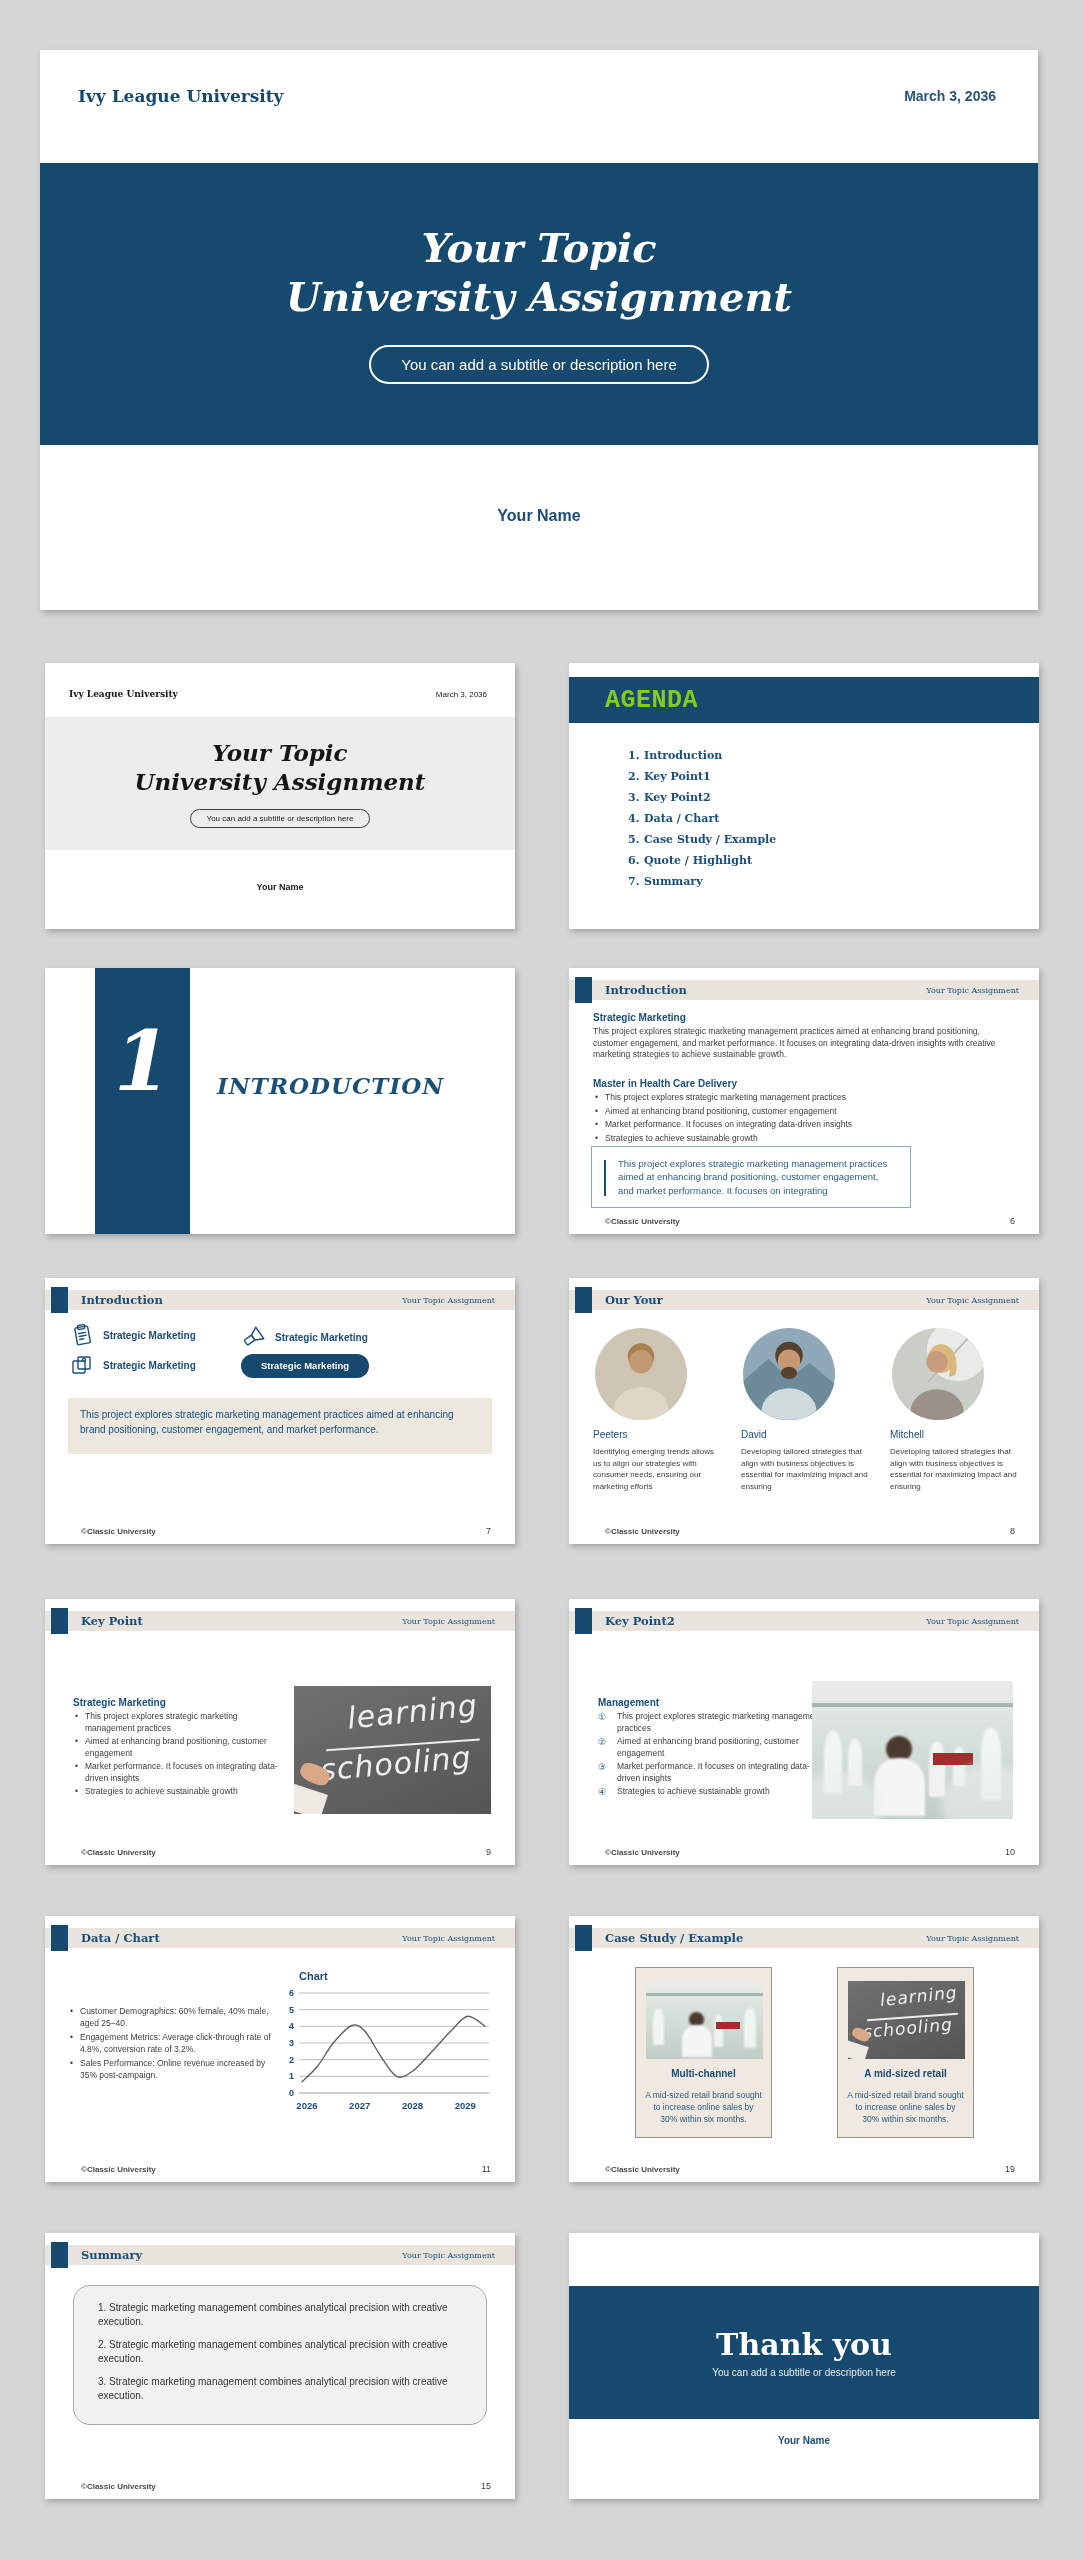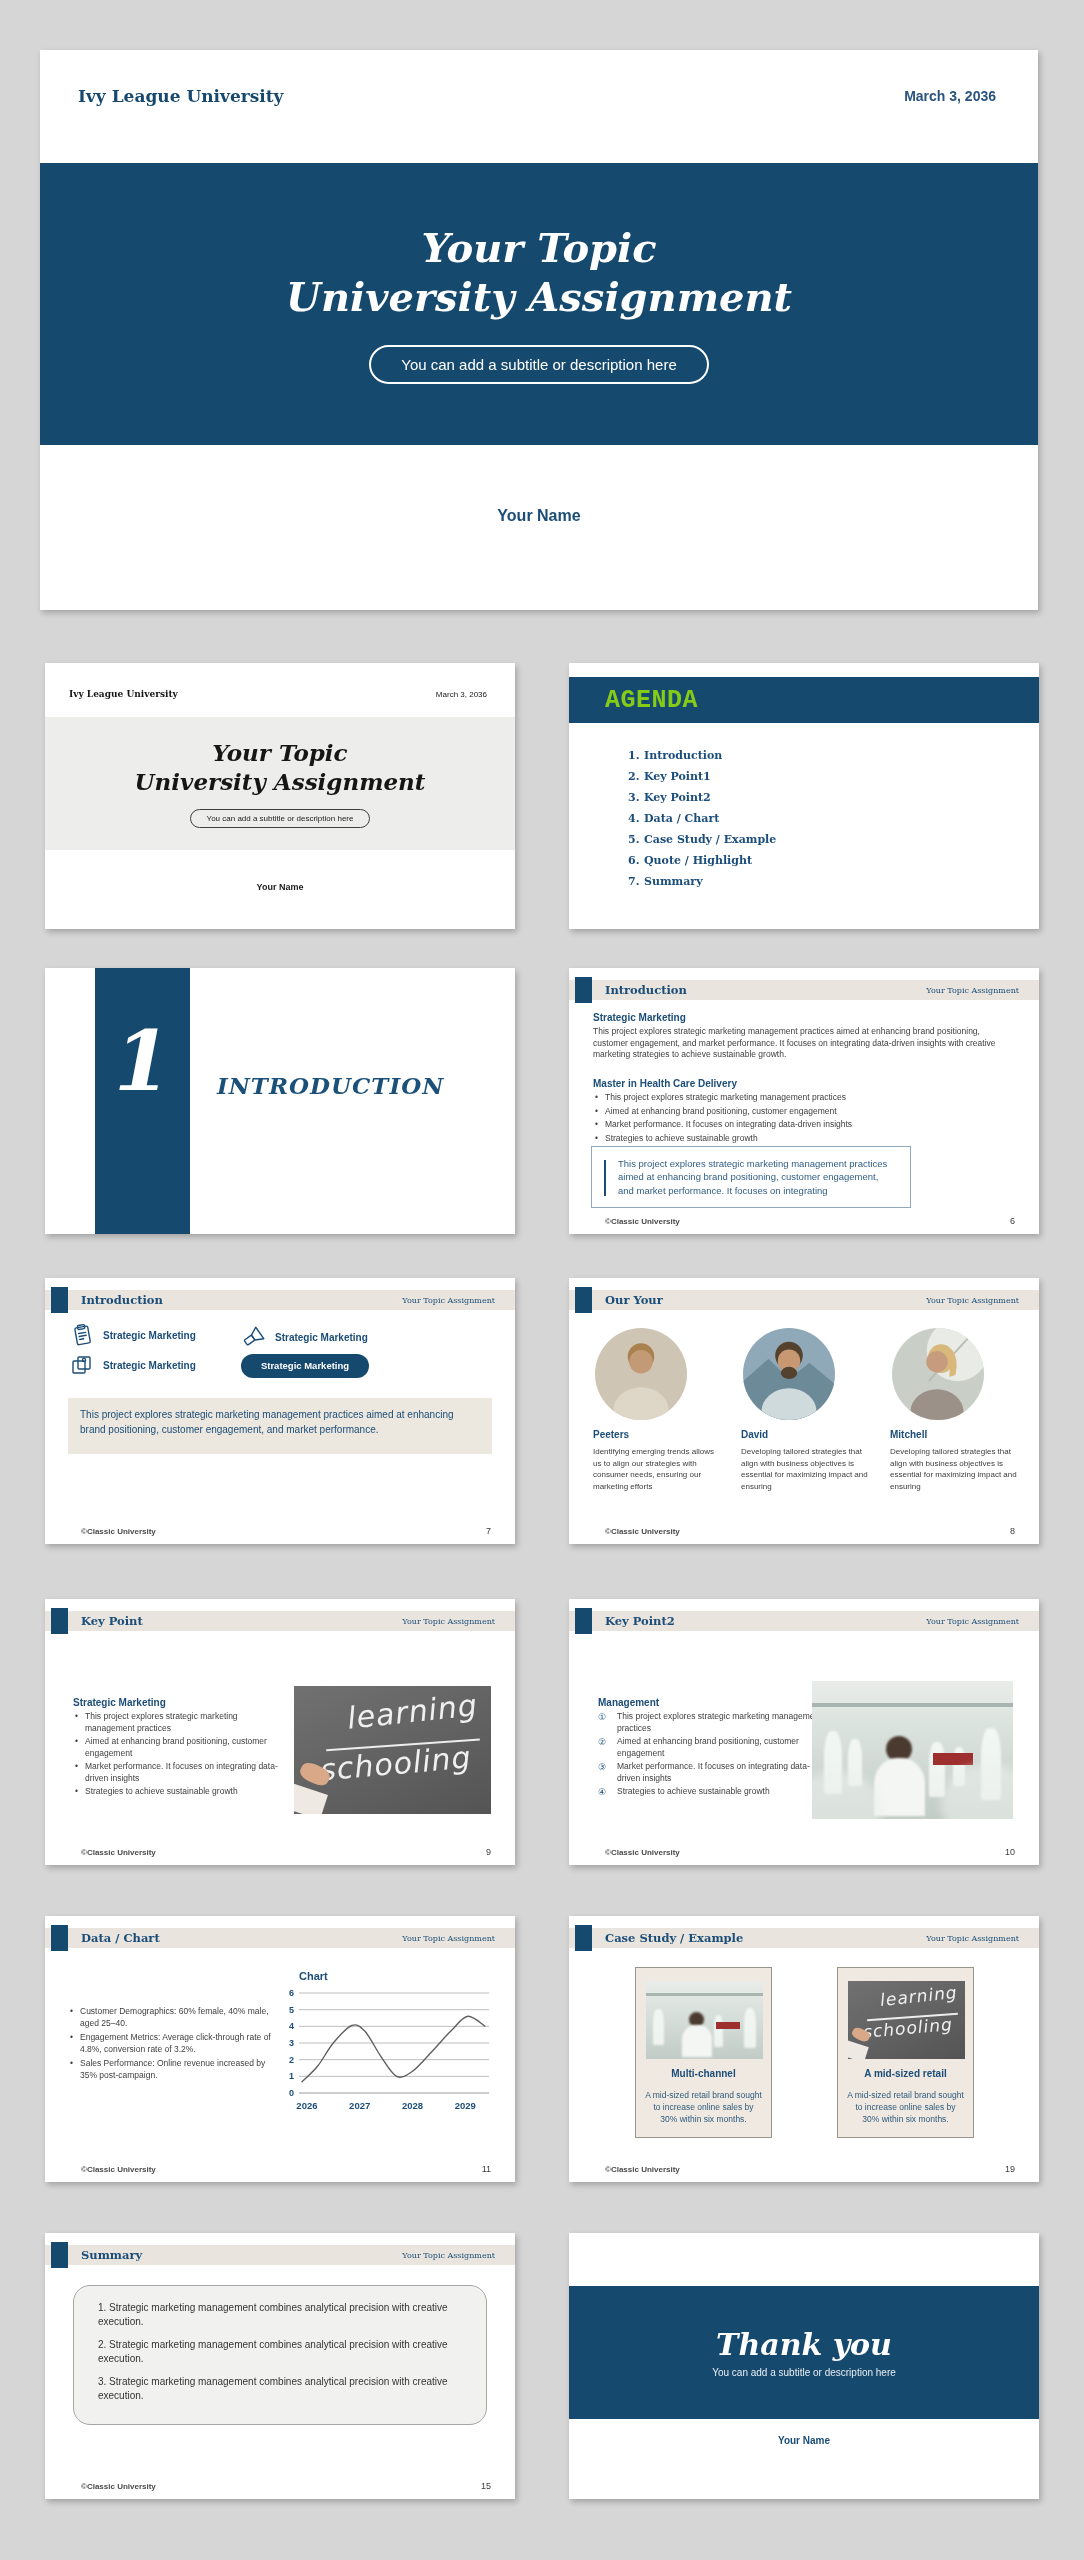--- a/index.html
+++ b/index.html
@@ -92,21 +92,21 @@
            border-radius:12px;color:#fff;font-weight:bold;font-size:9.5px;text-align:center;line-height:24px;}
   .ic-box{position:absolute;left:23px;top:120px;width:424px;height:56px;background:var(--boxbeige);}
   .ic-box p{position:absolute;left:12px;right:16px;top:9px;margin:0;font-size:10px;
             line-height:1.5;color:var(--navy-text);}
 
   
   #thumb-team{left:569px;top:1278px;}
   .tm-col{position:absolute;top:50px;width:132px;}
   .tm-photo{width:92px;height:92px;border-radius:50%;overflow:hidden;margin-left:4px;}
   .tm-photo svg{width:100%;height:100%;display:block;}
-  .tm-name{margin-top:9px;font-weight:bold;font-size:10px;color:var(--navy-text);padding-left:2px;}
+  .tm-name{margin-top:9px;font-weight:normal;font-size:10px;color:var(--navy-text);padding-left:2px;}
   .tm-desc{margin-top:6px;font-size:8px;line-height:1.45;color:var(--body);padding-left:2px;}
 
   
   #thumb-keypoint{left:45px;top:1599px;}
   .kp-bullets{position:absolute;left:28px;top:112px;width:214px;}
   .photo-wrap{position:absolute;overflow:hidden;}
   .board{position:absolute;inset:0;background:linear-gradient(155deg,#717171,#545454);overflow:hidden;}
   .board .w1,.board .w2{position:absolute;color:#F0F0F0;font-style:italic;letter-spacing:1px;
         font-family:"DejaVu Sans","Liberation Sans",sans-serif;}
   .board .w1{left:27%;top:6%;font-size:30px;transform:rotate(-6deg);}
@@ -149,21 +149,21 @@
   #thumb-summary{left:45px;top:2233px;}
   .sm-box{position:absolute;left:28px;top:52px;width:414px;height:140px;background:#F1F1EF;
           border:1px solid #A6A6A6;border-radius:17px;}
   .sm-list{position:absolute;left:24px;top:15px;right:20px;}
   .sm-list li{font-size:10px;line-height:1.4;color:#343434;margin-bottom:9px;}
 
   
   #thumb-thanks{left:569px;top:2233px;}
   .th-band{position:absolute;left:0;right:0;top:53px;height:133px;background:var(--navy);
            display:flex;flex-direction:column;align-items:center;justify-content:center;}
-  .th-title{font-family:var(--serif);font-style:italic;font-weight:bold;font-size:30px;color:#fff;}
+  .th-title{font-family:var(--serif);font-weight:bold;font-size:30px;color:#fff;}
   .th-sub{margin-top:5px;font-size:10px;color:#E8EDF2;}
   .th-name{position:absolute;left:0;right:0;top:202px;text-align:center;font-weight:bold;
            font-size:10px;color:var(--navy-text);}
 </style>
 </head>
 <body>
 
 <div class="slide" id="hero">
   <div class="hero-top">
     <div class="hero-school">Ivy League University</div>

